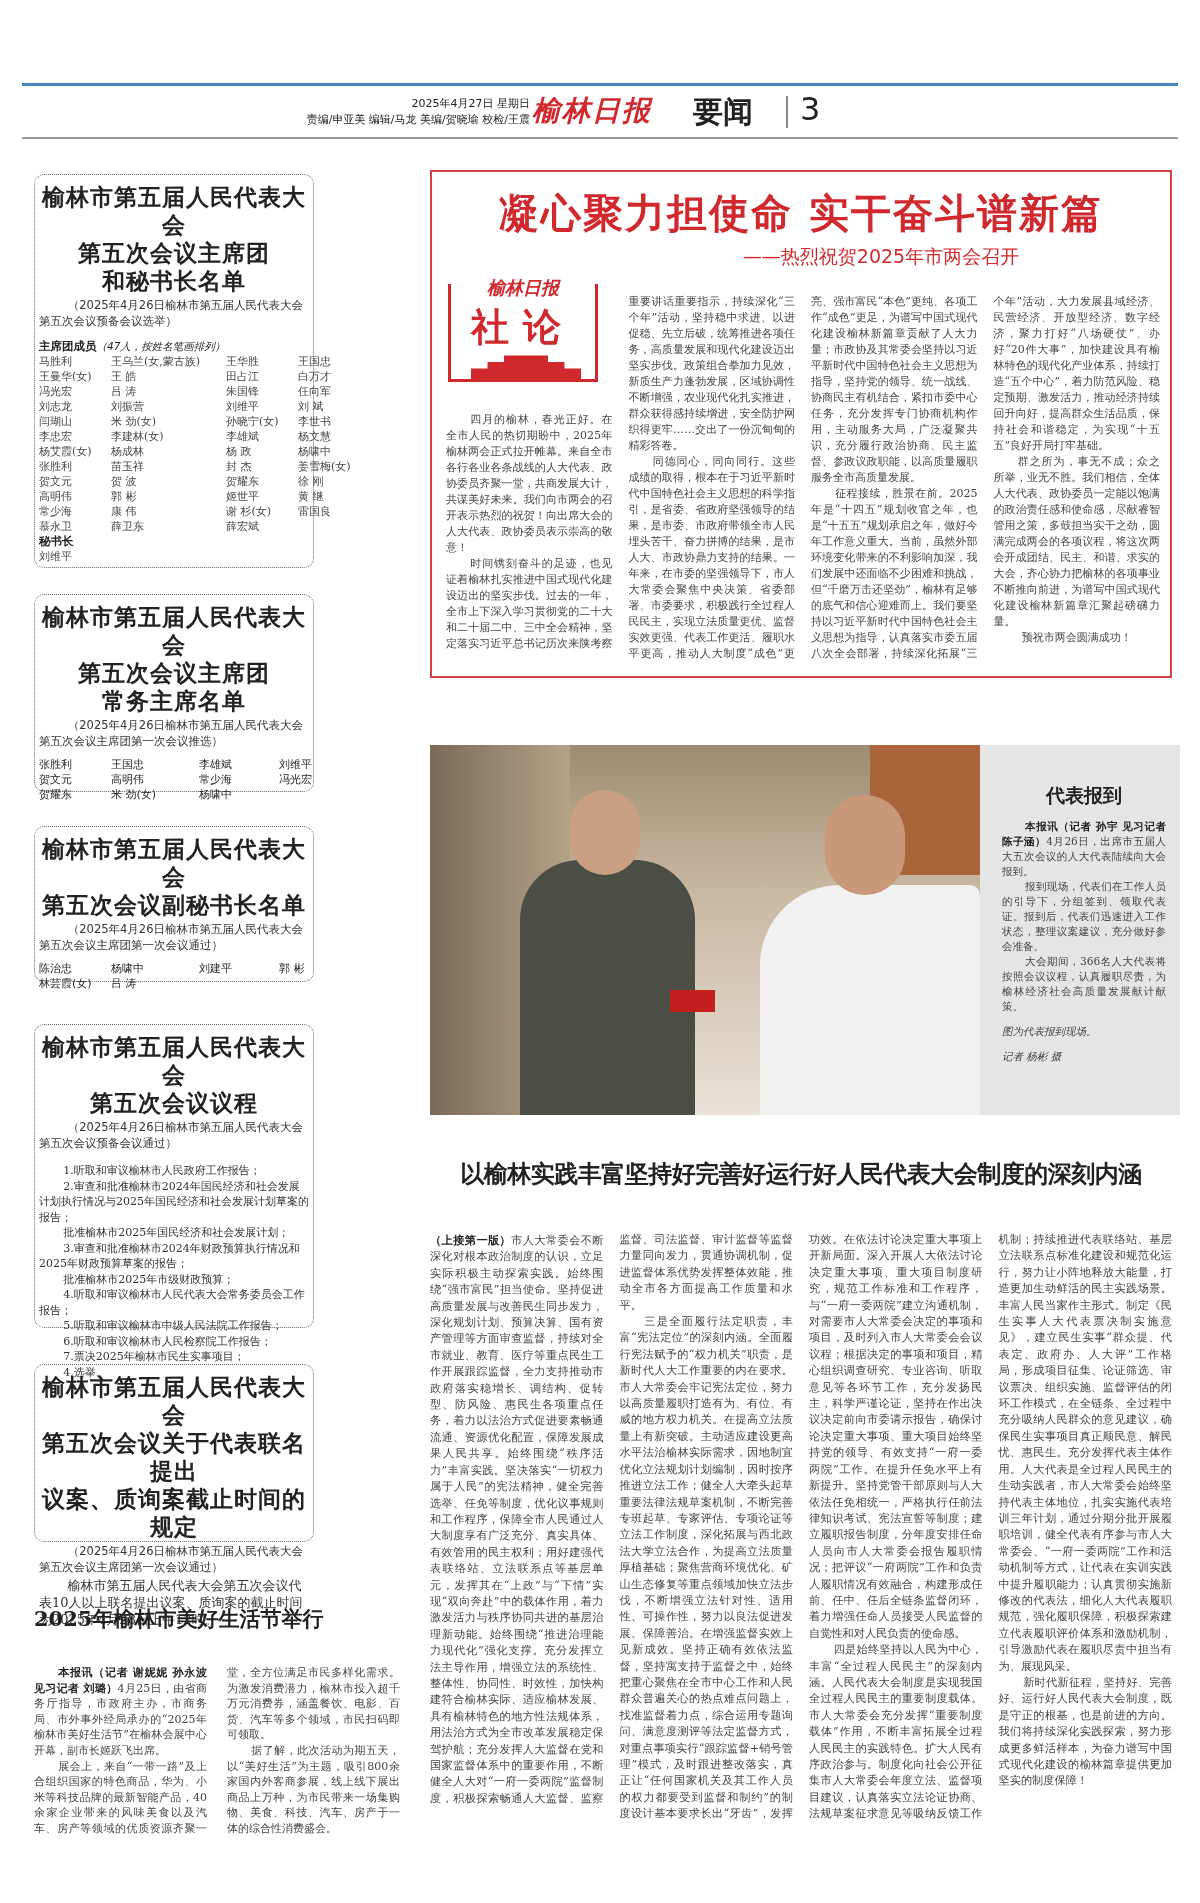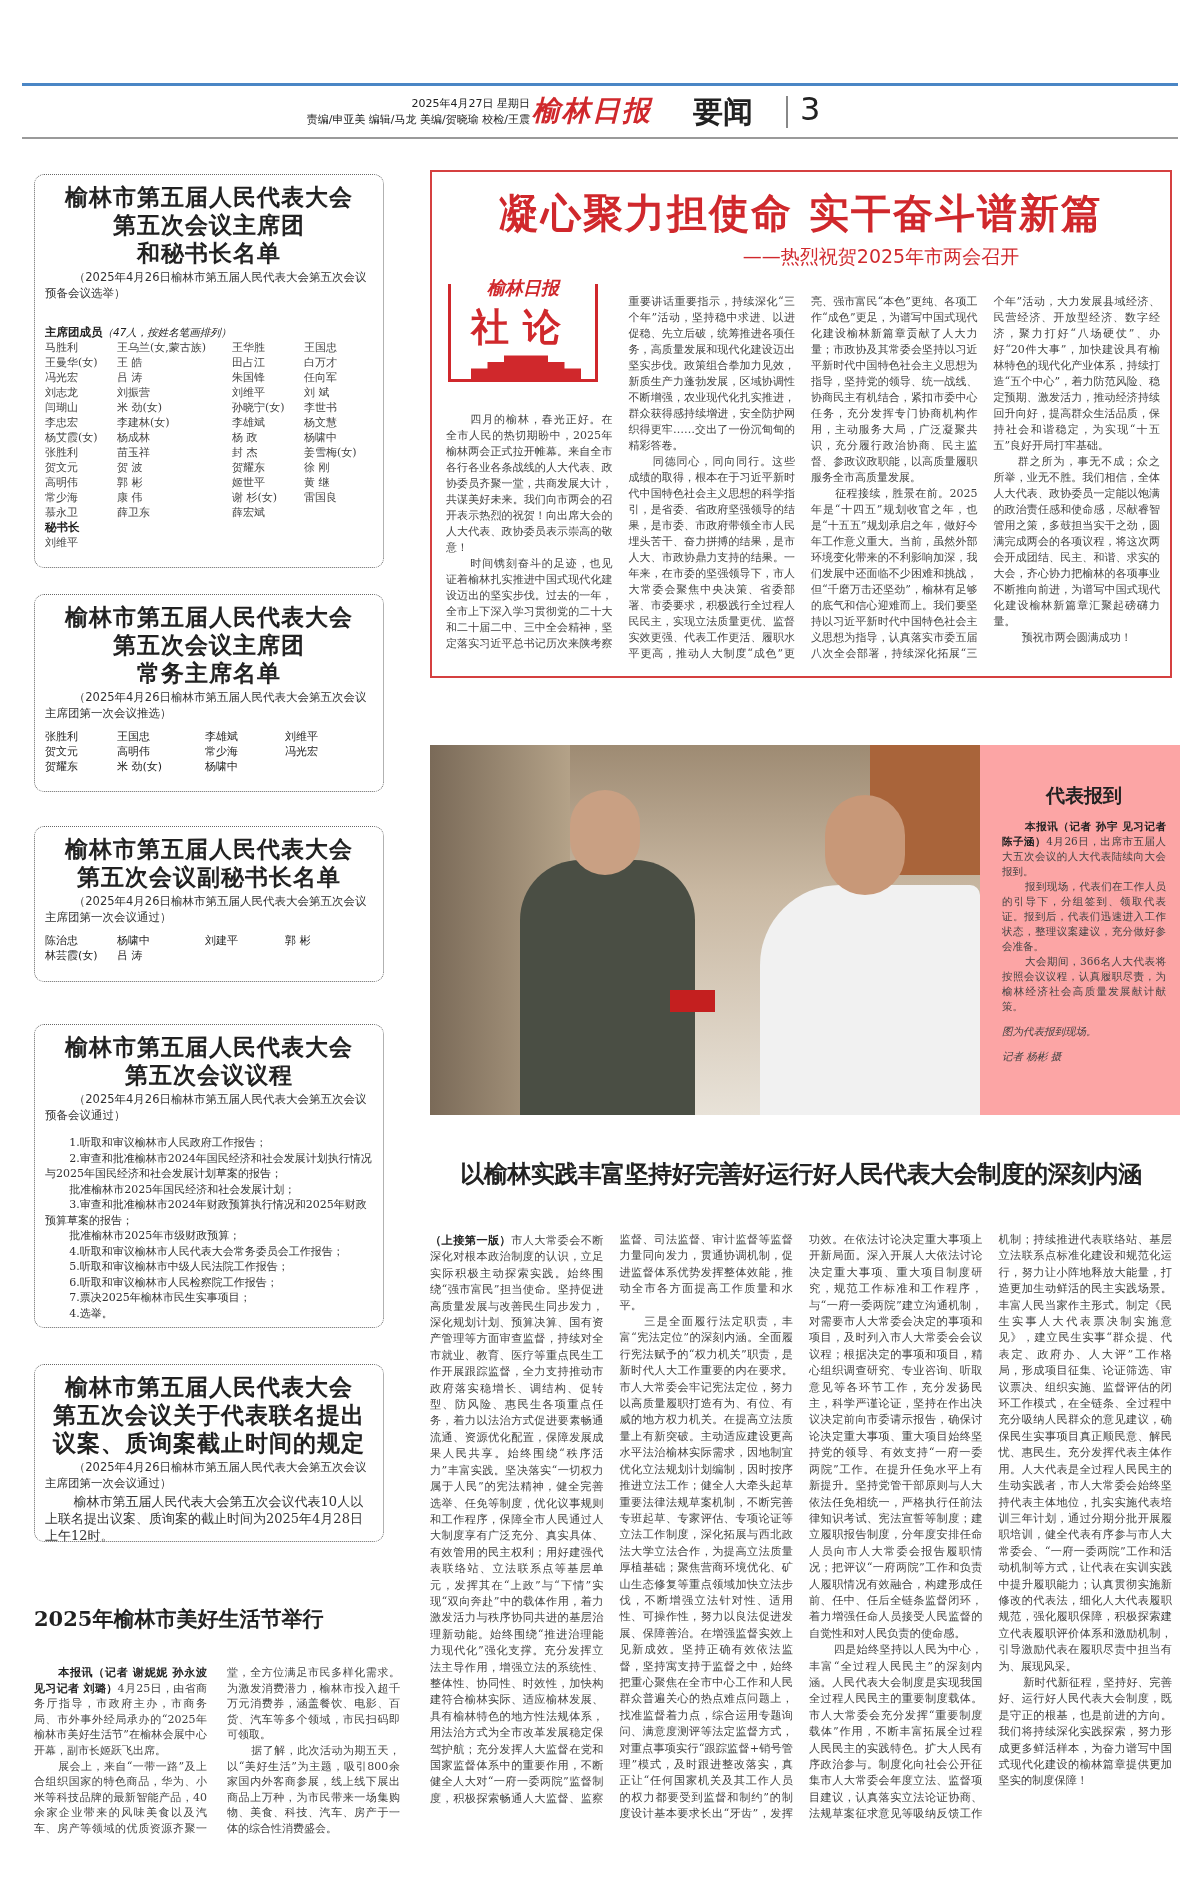--- a/index.html
+++ b/index.html
@@ -6,24 +6,24 @@
 html,body{width:1200px;height:1903px;background:#fff;overflow:hidden}
 body{position:relative;font-family:"DejaVu Serif",serif;color:#333}
 .topline{position:absolute;left:22px;top:83px;width:1156px;height:3px;background:#4a86c5}
 .botline{position:absolute;left:22px;top:137px;width:1156px;height:2px;background:#9a9a9a}
 .hdr-meta{position:absolute;left:250px;top:96px;width:280px;text-align:right;font-family:"DejaVu Sans",sans-serif;font-size:11px;line-height:16px;color:#222}
 .hdr-logo{position:absolute;left:532px;top:92px;font-family:"DejaVu Serif",serif;font-style:italic;font-weight:bold;font-size:28px;color:#d0282c;letter-spacing:2px}
 .hdr-section{position:absolute;left:693px;top:92px;font-family:"DejaVu Sans",sans-serif;font-weight:bold;font-size:30px;color:#222}
 .hdr-sep{position:absolute;left:786px;top:96px;width:2px;height:32px;background:#888}
 .hdr-page{position:absolute;left:800px;top:90px;font-family:"DejaVu Sans",sans-serif;font-size:32px;color:#222}
 
-.nbox{position:absolute;left:34px;width:350px;border:1.5px dotted #666;border-radius:10px;padding:8px 10px}
+.nbox{position:absolute;left:34px;width:280px;border:1.5px dotted #666;border-radius:10px;padding:8px 4px}
 .nbox h2{font-family:"DejaVu Serif",serif;font-weight:bold;font-size:23px;line-height:28px;text-align:center;color:#222;letter-spacing:1px}
 .nbox .note{font-family:"DejaVu Sans",sans-serif;font-size:11.5px;line-height:16px;color:#333;text-indent:2.5em;margin-top:2px}
-.nbox .sect{font-family:"DejaVu Sans",sans-serif;font-size:11.5px;font-weight:bold;color:#222;margin-top:24px}
+.nbox .sect{font-family:"DejaVu Sans",sans-serif;font-size:11.5px;font-weight:bold;color:#222;margin-top:10px}
 .nbox .sect span{font-weight:normal;font-style:italic;font-size:10.5px}
 .names{display:grid;grid-template-columns:72px 115px 72px 70px;font-family:"DejaVu Serif",serif;font-size:11px;line-height:15px;color:#444}
 .names.four{grid-template-columns:72px 88px 80px 80px;font-family:"DejaVu Sans",sans-serif;color:#222;margin-top:8px}
 .agenda p{font-size:11px;line-height:15.5px;color:#333;text-indent:2.2em}
 .body11{font-size:13px;line-height:17px;color:#333;text-indent:2.2em;margin-top:2px}
 
 .art-title{position:absolute;left:34px;top:1605px;font-family:"DejaVu Serif",serif;font-weight:bold;font-size:21px;color:#222}
 .cols2{position:absolute;left:34px;top:1665px;width:366px;column-count:2;column-gap:20px;font-size:11px;line-height:15.6px;color:#444;text-align:justify}
 .cols2 p{text-indent:2.2em}
 .cols2 b{font-family:"DejaVu Sans",sans-serif;color:#222}
@@ -40,21 +40,21 @@
 .ed-cols p{text-indent:2.2em}
 
 .photo{position:absolute;left:430px;top:745px;width:550px;height:370px;background:linear-gradient(180deg,#9e8b73 0%,#c9b8a2 40%,#e8e2d8 100%)}
 .photo .p-shelf{position:absolute;left:0;top:0;width:140px;height:370px;background:linear-gradient(90deg,#7a6a58,#b4a288)}
 .photo .p-man1{position:absolute;left:90px;top:115px;width:175px;height:255px;background:#4a4e44;border-radius:60px 60px 0 0}
 .photo .p-head1{position:absolute;left:140px;top:45px;width:70px;height:85px;background:#c9a083;border-radius:40px}
 .photo .p-man2{position:absolute;left:330px;top:140px;width:220px;height:230px;background:#f1f1f1;border-radius:80px 10px 0 0}
 .photo .p-head2{position:absolute;left:395px;top:50px;width:80px;height:100px;background:#c89878;border-radius:40px}
 .photo .p-card{position:absolute;left:240px;top:245px;width:45px;height:22px;background:#c41f1f}
 .photo .p-cabinet{position:absolute;left:440px;top:0;width:110px;height:130px;background:#a9643a}
-.report{position:absolute;left:980px;top:745px;width:200px;height:370px;background:#fca5a5;padding:38px 14px 0 22px}
+.report{position:absolute;left:980px;top:745px;width:200px;height:370px;background:#e5e5e5;padding:38px 14px 0 22px}
 .report h3{font-family:"DejaVu Serif",serif;font-weight:bold;font-size:19px;text-align:center;color:#222;margin-bottom:10px}
 .report p{font-size:10.5px;line-height:15px;color:#444;text-indent:2.2em;text-align:justify}
 .report .caption{text-indent:0;text-align:left;font-style:italic;margin-top:10px}
 
 .big-title{position:absolute;left:430px;top:1158px;width:742px;text-align:center;font-family:"DejaVu Sans",sans-serif;font-weight:bold;font-size:24px;color:#222;letter-spacing:-0.5px}
 .main-cols{position:absolute;left:430px;top:1232px;width:742px;height:660px;column-count:4;column-gap:16px;font-size:11.2px;line-height:16.4px;color:#444;text-align:justify}
 .main-cols p{text-indent:2.2em}
 .main-cols p.first{text-indent:0}
 .main-cols b{font-family:Liberation Serif, serif;color:#222}
 </style>

